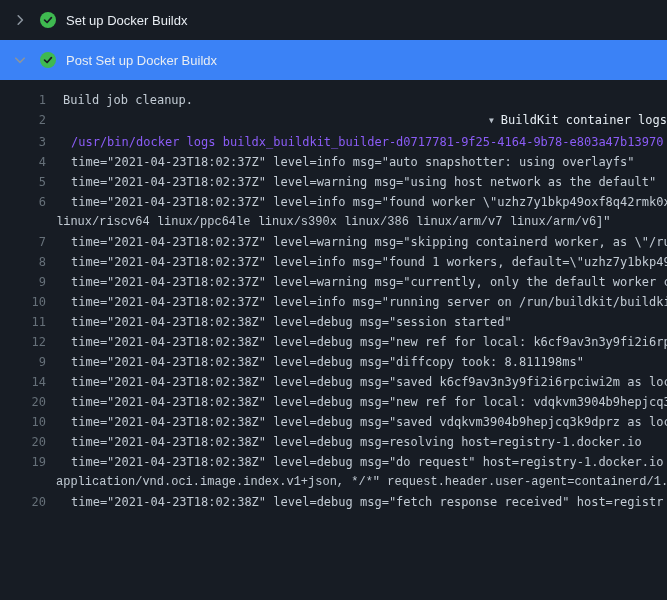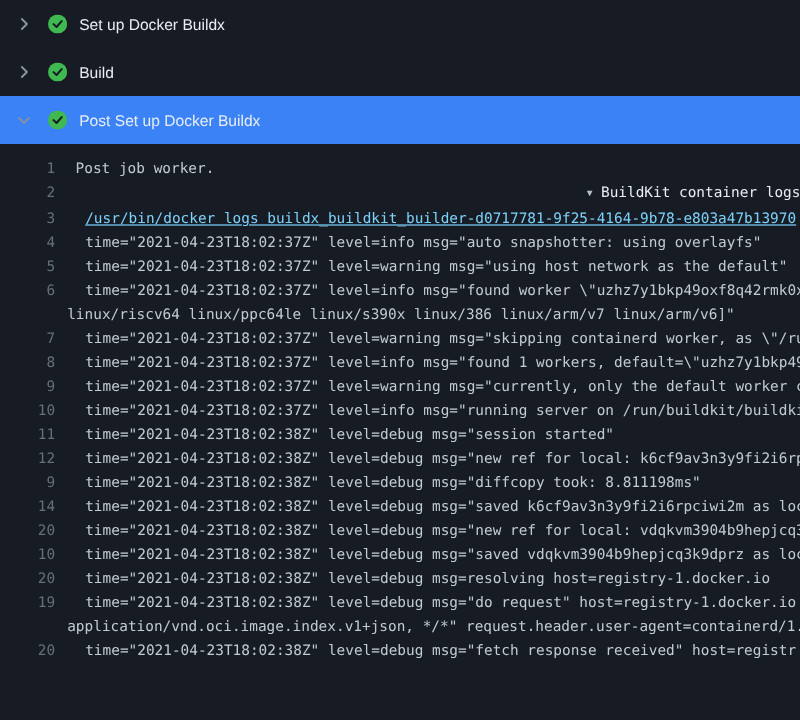--- a/index.html
+++ b/index.html
@@ -30,24 +30,24 @@
     font-family:"DejaVu Sans Mono", monospace;
     font-size:12px; line-height:20px; color:#c2cbd4;
   }
   .line { display:flex; }
   .num {
     flex:none; width:46px; text-align:right;
     color:#667079; cursor:pointer;
   }
   .text { flex:1; padding-left:17px; white-space:pre; overflow:hidden; }
   .line.indent .text { padding-left:25px; }
-  .line.command .text { color:#7dd3fc;text-decoration:underline; }
+  .line.command .text { color:#8b5cf6; }
   .line.group .text { color:#e6edf3; cursor:pointer;text-align:right; }
   .tri { font-size:8px; margin-right:7px; color:#b6bfc8; display:inline-block; transform:translateY(-1px); }
-  .contline { margin-left:-15px; white-space:pre; overflow:hidden; }
+  .contline { margin-left:-15px; white-space:pre; overflow:hidden;font-family:Liberation Mono, monospace; }
 </style>
 </head>
 <body>
 
 <div class="panel">
 
   <div class="step collapsed">
     <span class="chev">
       <svg width="16" height="16" viewBox="0 0 16 16" fill="none">
           <path d="M6.2 3.8 L10.4 8 L6.2 12.2" stroke="#8b949e" stroke-width="1.6" stroke-linecap="round" stroke-linejoin="round"></path>
@@ -55,55 +55,41 @@
     </span>
     <span class="check">
       <svg width="16" height="16" viewBox="0 0 16 16">
           <circle cx="8" cy="8" r="8" fill="#3fb950"></circle>
           <path d="M4.6 8.1 L7.1 10.5 L11.4 5.6" stroke="#171c24" stroke-width="1.7" fill="none" stroke-linecap="round" stroke-linejoin="round"></path>
         </svg>
     </span>
     <span class="title">Set up Docker Buildx</span>
   </div>
 
-  <div class="step collapsed">
-    <span class="chev">
-      <svg width="16" height="16" viewBox="0 0 16 16" fill="none">
-          <path d="M6.2 3.8 L10.4 8 L6.2 12.2" stroke="#8b949e" stroke-width="1.6" stroke-linecap="round" stroke-linejoin="round"></path>
-        </svg>
-    </span>
-    <span class="check">
-      <svg width="16" height="16" viewBox="0 0 16 16">
-          <circle cx="8" cy="8" r="8" fill="#3fb950"></circle>
-          <path d="M4.6 8.1 L7.1 10.5 L11.4 5.6" stroke="#171c24" stroke-width="1.7" fill="none" stroke-linecap="round" stroke-linejoin="round"></path>
-        </svg>
-    </span>
-    <span class="title">Build</span>
-  </div>
 
 
   <div class="step expanded">
     <span class="chev">
       <svg width="16" height="16" viewBox="0 0 16 16" fill="none">
           <path d="M6.2 3.8 L10.4 8 L6.2 12.2" stroke="#8b949e" stroke-width="1.6" stroke-linecap="round" stroke-linejoin="round"></path>
         </svg>
     </span>
     <span class="check">
       <svg width="16" height="16" viewBox="0 0 16 16">
           <circle cx="8" cy="8" r="8" fill="#3fb950"></circle>
           <path d="M4.6 8.1 L7.1 10.5 L11.4 5.6" stroke="#171c24" stroke-width="1.7" fill="none" stroke-linecap="round" stroke-linejoin="round"></path>
         </svg>
     </span>
     <span class="title">Post Set up Docker Buildx</span>
   </div>
 
   <div class="log-area" id="log">
       <div class="line plain">
         <span class="num">1</span>
-        <span class="text">Post job worker.</span>
+        <span class="text">Build job cleanup.</span>
       </div>
       <div class="line group">
         <span class="num">2</span>
         <span class="text"><span class="tri">▼</span>BuildKit container logs</span>
       </div>
       <div class="line command indent">
         <span class="num">3</span>
         <span class="text">/usr/bin/docker logs buildx_buildkit_builder-d0717781-9f25-4164-9b78-e803a47b13970</span>
       </div>
       <div class="line plain indent">

